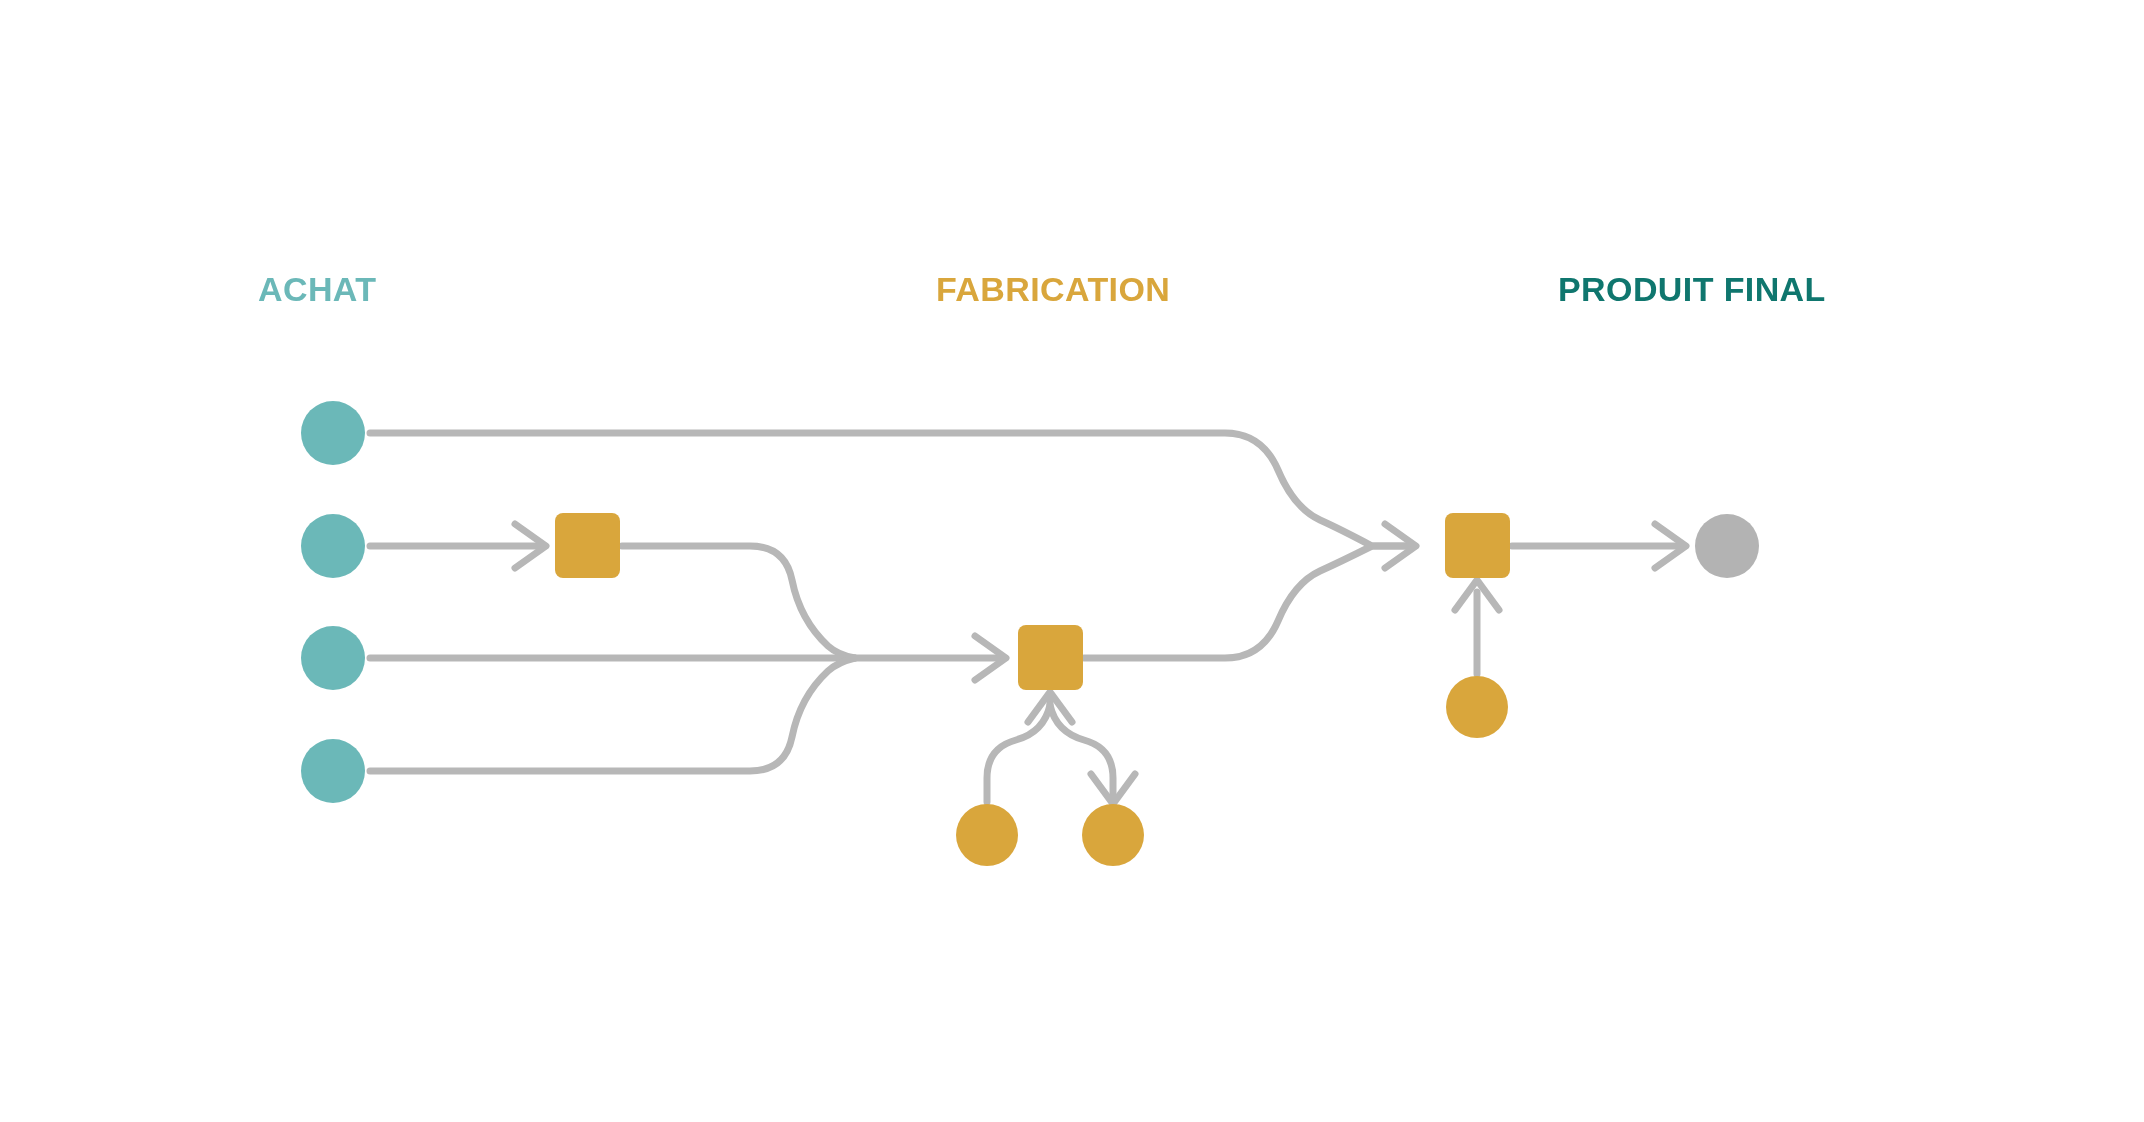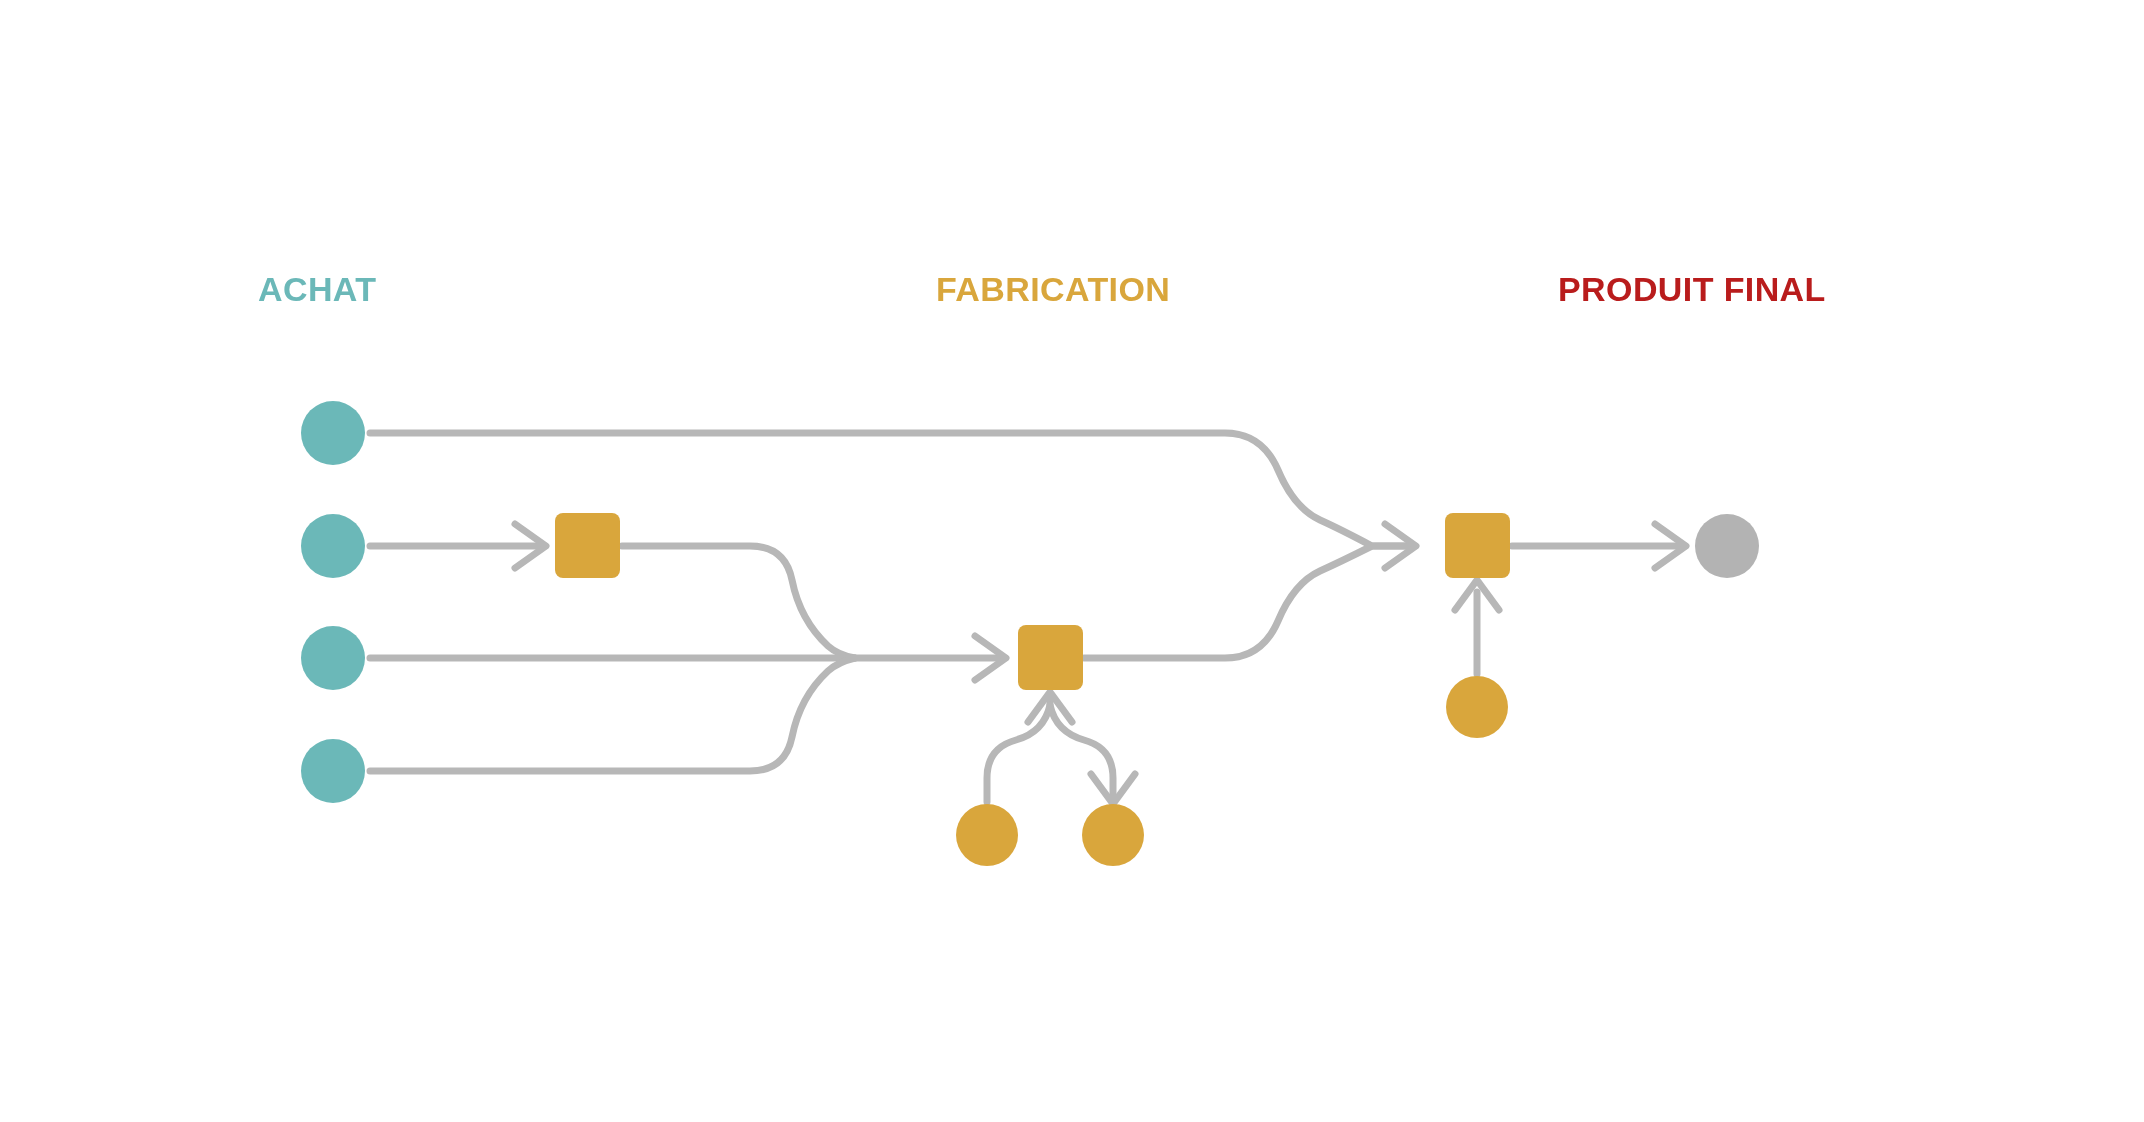--- a/index.html
+++ b/index.html
@@ -102,15 +102,15 @@
       <rect x="1445" y="513" width="65" height="65" rx="8" ry="8" fill="#D9A63C"></rect>
       <circle cx="1477" cy="707" r="31" fill="#D9A63C"></circle>
       <circle cx="1727" cy="546" r="32" fill="#B3B3B3"></circle>
     </g>
   </svg>
 
   <div class="stage-label" id="label-achat" style="color:#6BB8B8">ACHAT</div>
 
   <div class="stage-label" id="label-fabrication" style="color:#D9A63C">FABRICATION</div>
 
-  <div class="stage-label" id="label-produit" style="color:#b91c1c">PRODUIT FINAL</div>
+  <div class="stage-label" id="label-produit" style="color:#0f766e">PRODUIT FINAL</div>
 
 </div>
 
 </body></html>

